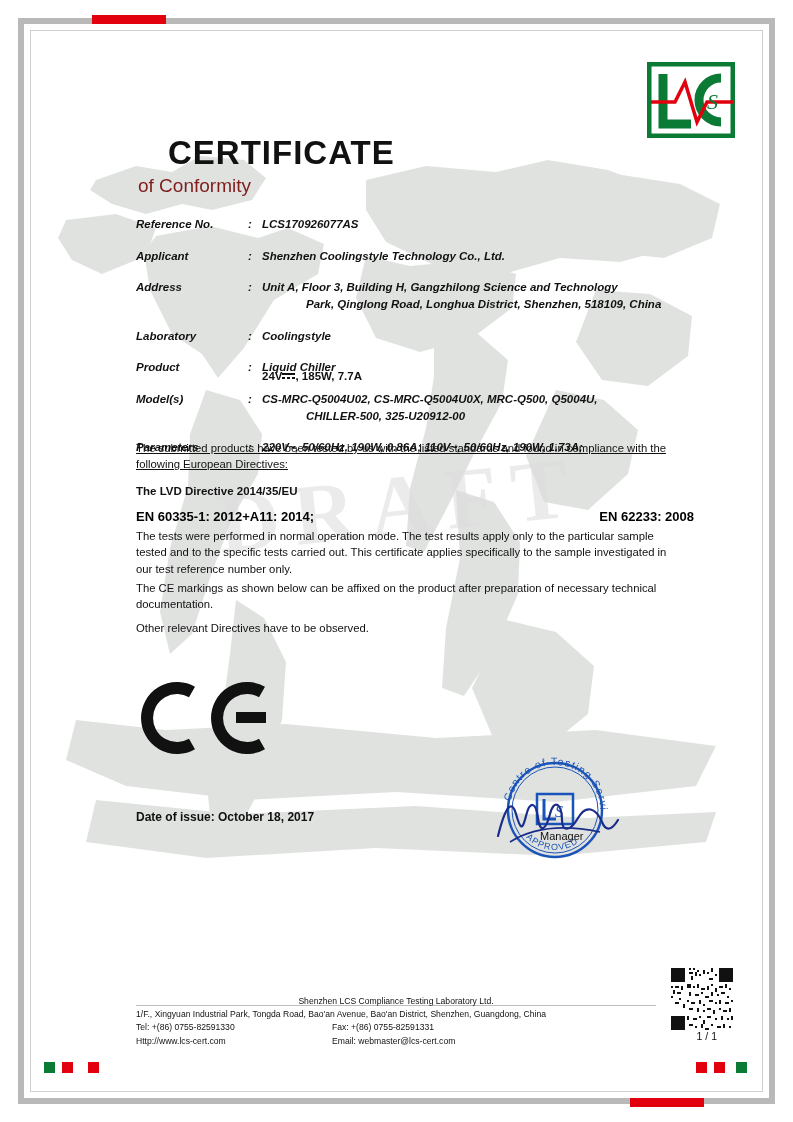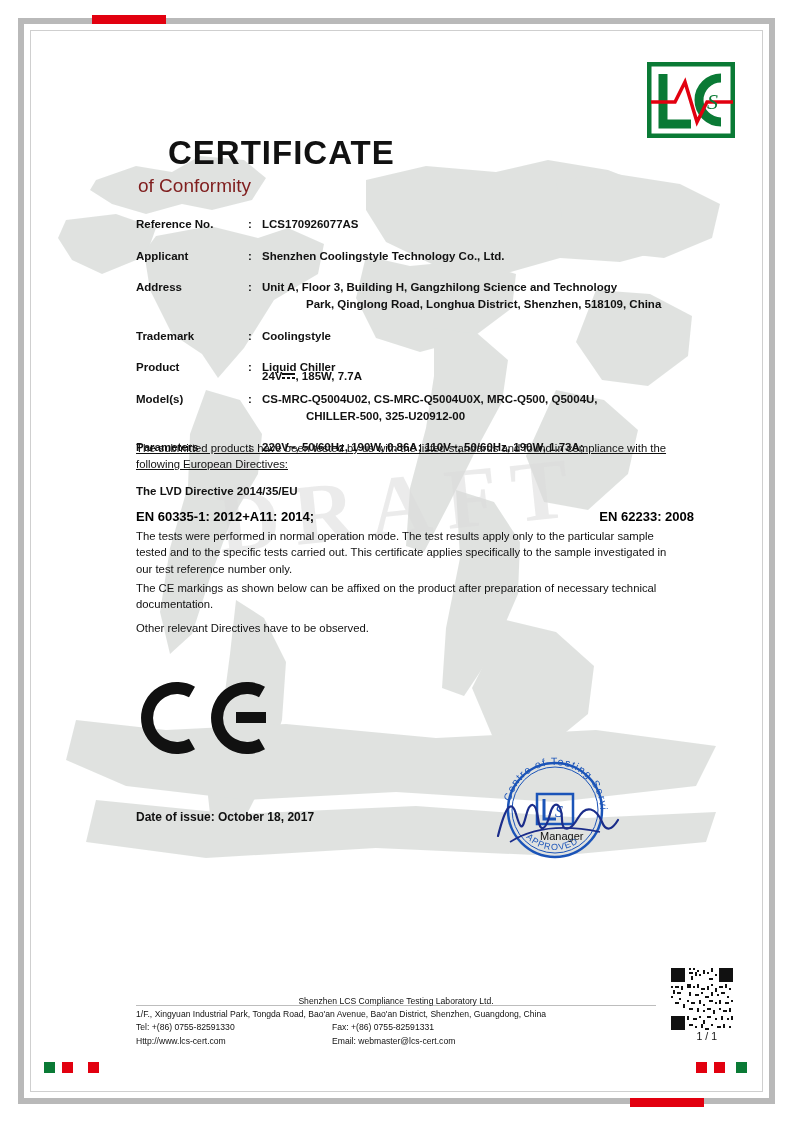--- a/index.html
+++ b/index.html
@@ -98,20 +98,21 @@
     left: 136px; top: 216px;
     width: 540px;
   }
   .field-row {
     display: flex;
     margin-bottom: 15px;
     font-size: 11.5px;
     font-weight: bold;
     color: #111;
     line-height: 1.45;
+    font-style: italic;
   }
   .field-label { width: 112px; flex: none; }
   .field-colon { width: 14px; flex: none; }
   .field-value { flex: 1; }
   .field-value .line2 { display: block; padding-left: 44px; }
 
   .param-extra {
     position: absolute;
     left: 262px; top: 370px;
     font-size: 11.5px;
@@ -293,21 +294,21 @@
     <div class="field-row">
       <div class="field-label">Address</div>
       <div class="field-colon">:</div>
       <div class="field-value">
         <span>Unit A, Floor 3, Building H, Gangzhilong Science and Technology</span>
         <span class="line2">Park, Qinglong Road, Longhua District, Shenzhen, 518109, China</span>
       </div>
     </div>
 
     <div class="field-row">
-      <div class="field-label">Trademark</div>
+      <div class="field-label">Laboratory</div>
       <div class="field-colon">:</div>
       <div class="field-value">Coolingstyle</div>
     </div>
 
     <div class="field-row">
       <div class="field-label">Product</div>
       <div class="field-colon">:</div>
       <div class="field-value">Liquid Chiller</div>
     </div>
 

